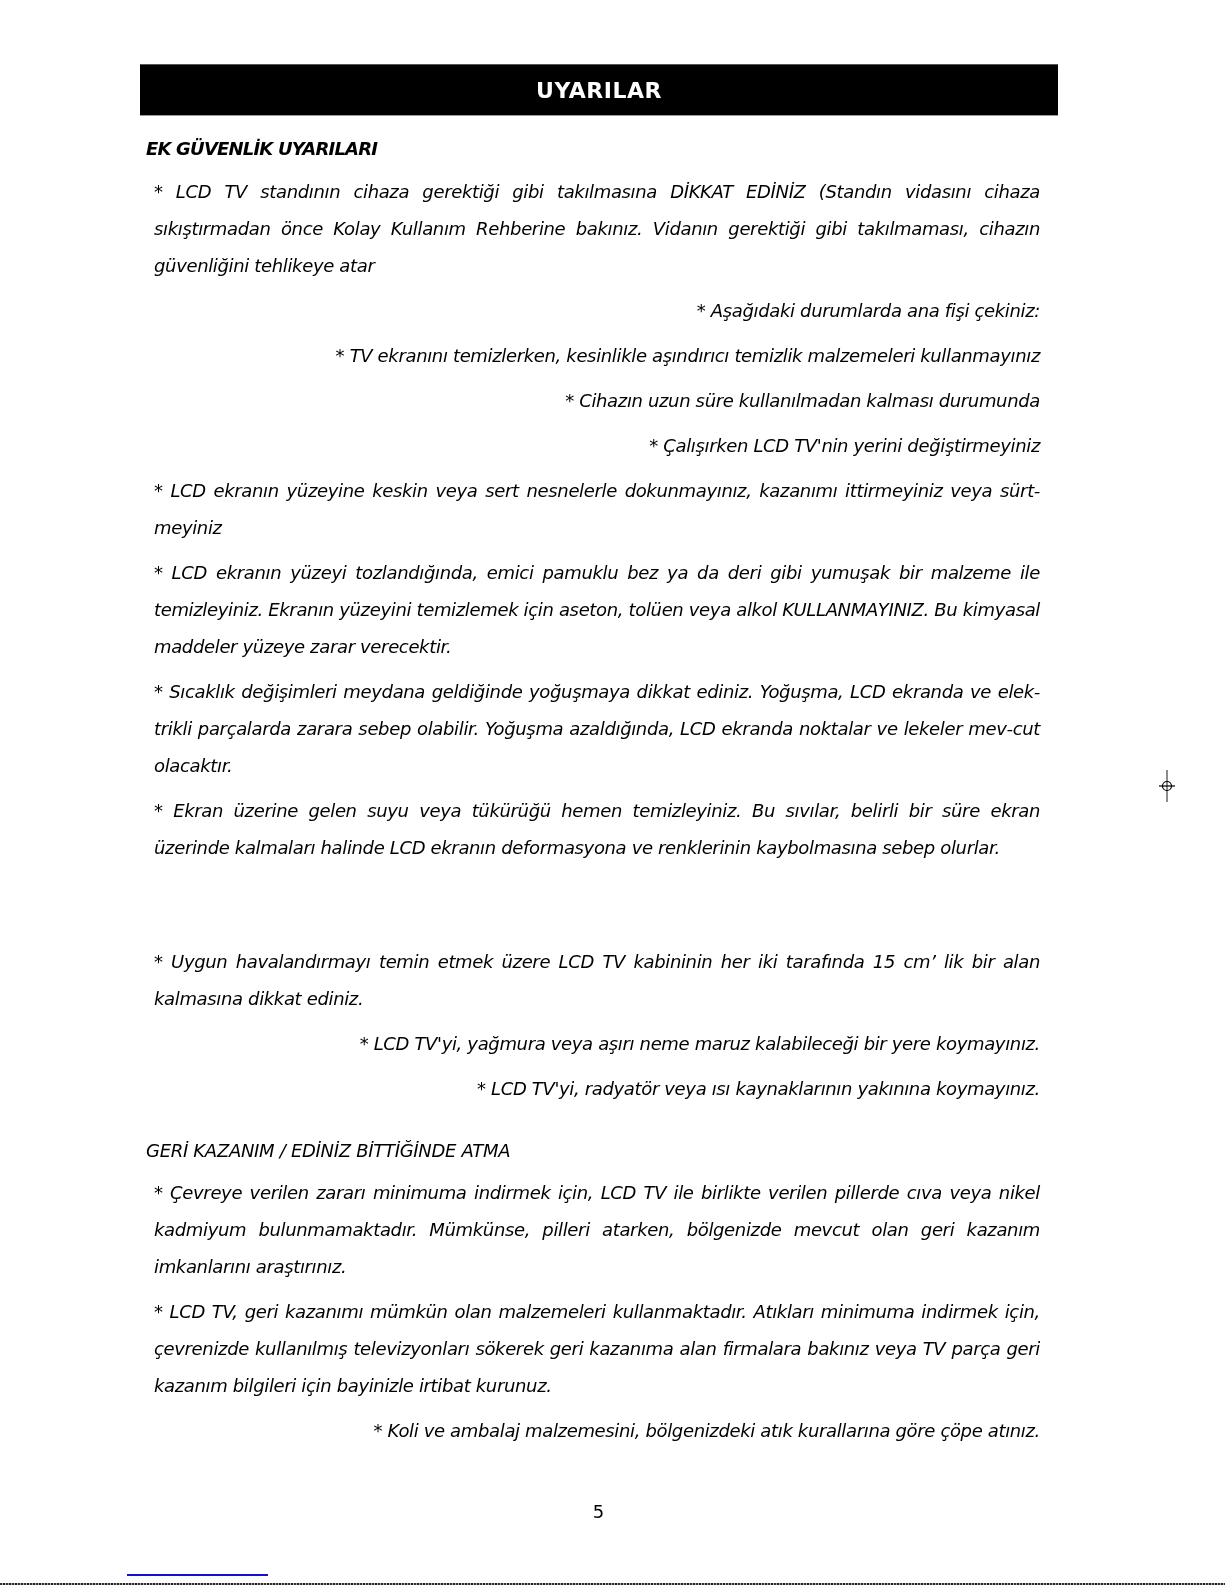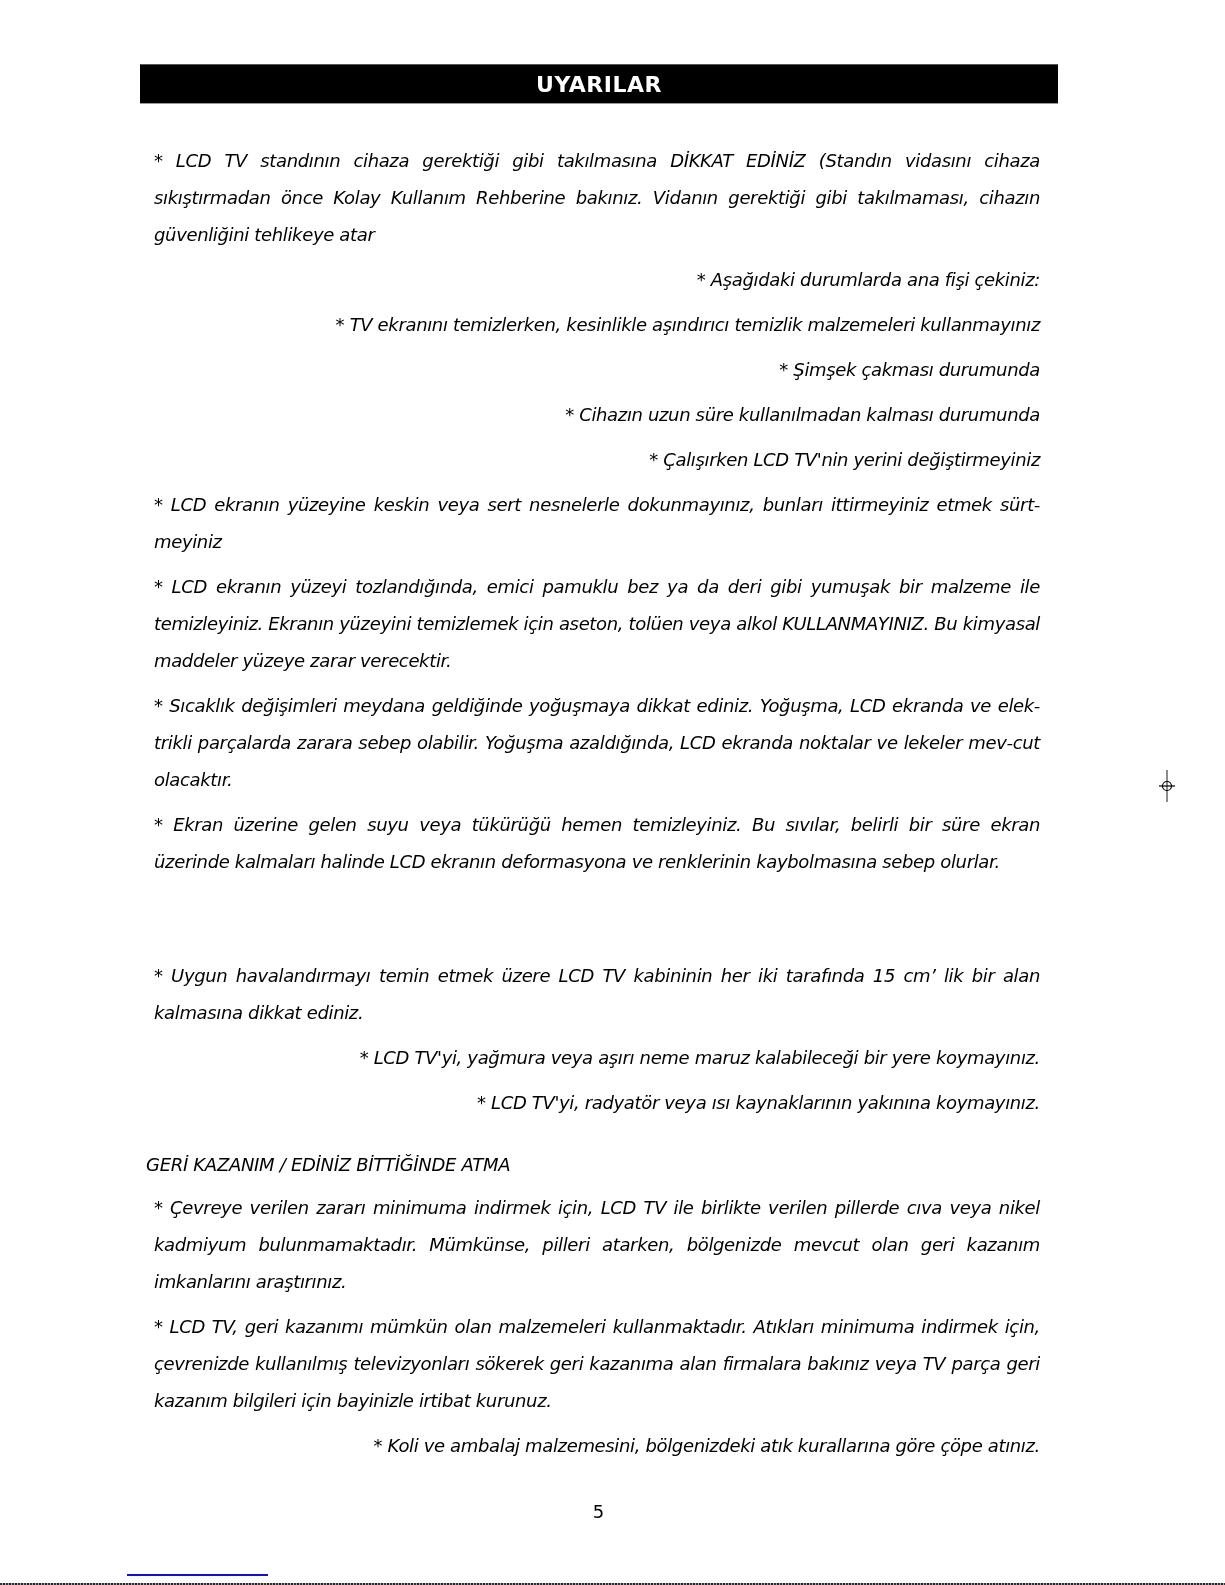--- a/index.html
+++ b/index.html
@@ -13,21 +13,21 @@
       position: relative;
       overflow: hidden;
       font-family: "DejaVu Sans", "Liberation Sans", sans-serif;
       color: #000;
     }
     .header-bar {
       position: absolute;
       left: 140px;
       top: 64px;
       width: 918px;
-      height: 40px;
+      height: 52px;
       background: #000;
       border-top: 1px solid #555;
       border-bottom: 1px solid #999;
       box-sizing: border-box;
       display: flex;
       align-items: center;
       justify-content: center;
     }
     .header-title {
       color: #fff;
@@ -107,27 +107,27 @@
 </head>
 <body>
 
 <div class="header-bar">
   <span class="header-title">UYARILAR</span>
 </div>
 
 <div class="content">
 
   <div class="section">
+    <h2 class="section-title bold">EK GÜVENLİK UYARILARI</h2>
     <p class="para">* LCD TV standının cihaza gerektiği gibi  takılmasına DİKKAT EDİNİZ (Standın vidasını cihaza sıkıştırmadan önce Kolay Kullanım Rehberine bakınız. Vidanın gerektiği gibi takılmaması, cihazın güvenliğini tehlikeye atar</p>
     <p class="para nojust">* Aşağıdaki durumlarda ana fişi çekiniz:</p>
     <p class="para nojust">* TV ekranını temizlerken,  kesinlikle aşındırıcı temizlik malzemeleri kullanmayınız</p>
-    <p class="para nojust">* Şimşek çakması durumunda</p>
     <p class="para nojust">* Cihazın uzun süre kullanılmadan kalması durumunda</p>
     <p class="para nojust">* Çalışırken LCD TV'nin yerini değiştirmeyiniz</p>
-    <p class="para">* LCD ekranın yüzeyine keskin veya sert nesnelerle dokunmayınız, bunları ittirmeyiniz etmek sürt-meyiniz</p>
+    <p class="para">* LCD ekranın yüzeyine keskin veya sert nesnelerle dokunmayınız, kazanımı ittirmeyiniz veya sürt-meyiniz</p>
     <p class="para">* LCD ekranın yüzeyi tozlandığında, emici pamuklu  bez ya da deri gibi   yumuşak bir malzeme ile temizleyiniz.  Ekranın yüzeyini temizlemek için aseton, tolüen veya alkol KULLANMAYINIZ. Bu kimyasal maddeler yüzeye zarar verecektir.</p>
     <p class="para">* Sıcaklık değişimleri meydana geldiğinde yoğuşmaya dikkat ediniz. Yoğuşma, LCD ekranda ve elek-trikli parçalarda zarara sebep olabilir. Yoğuşma azaldığında, LCD ekranda noktalar ve lekeler mev-cut olacaktır.</p>
     <p class="para">* Ekran üzerine gelen suyu veya tükürüğü  hemen temizleyiniz. Bu sıvılar, belirli bir süre ekran üzerinde kalmaları halinde LCD ekranın deformasyona ve  renklerinin kaybolmasına sebep olurlar.</p>
   </div>
 
   <div class="gap-large"></div>
 
   <div class="section">
     <p class="para">* Uygun havalandırmayı temin etmek üzere LCD TV kabininin her iki tarafında 15 cm’ lik bir alan kalmasına dikkat ediniz.</p>
     <p class="para nojust">* LCD TV'yi, yağmura veya aşırı neme maruz kalabileceği bir yere koymayınız.</p>

